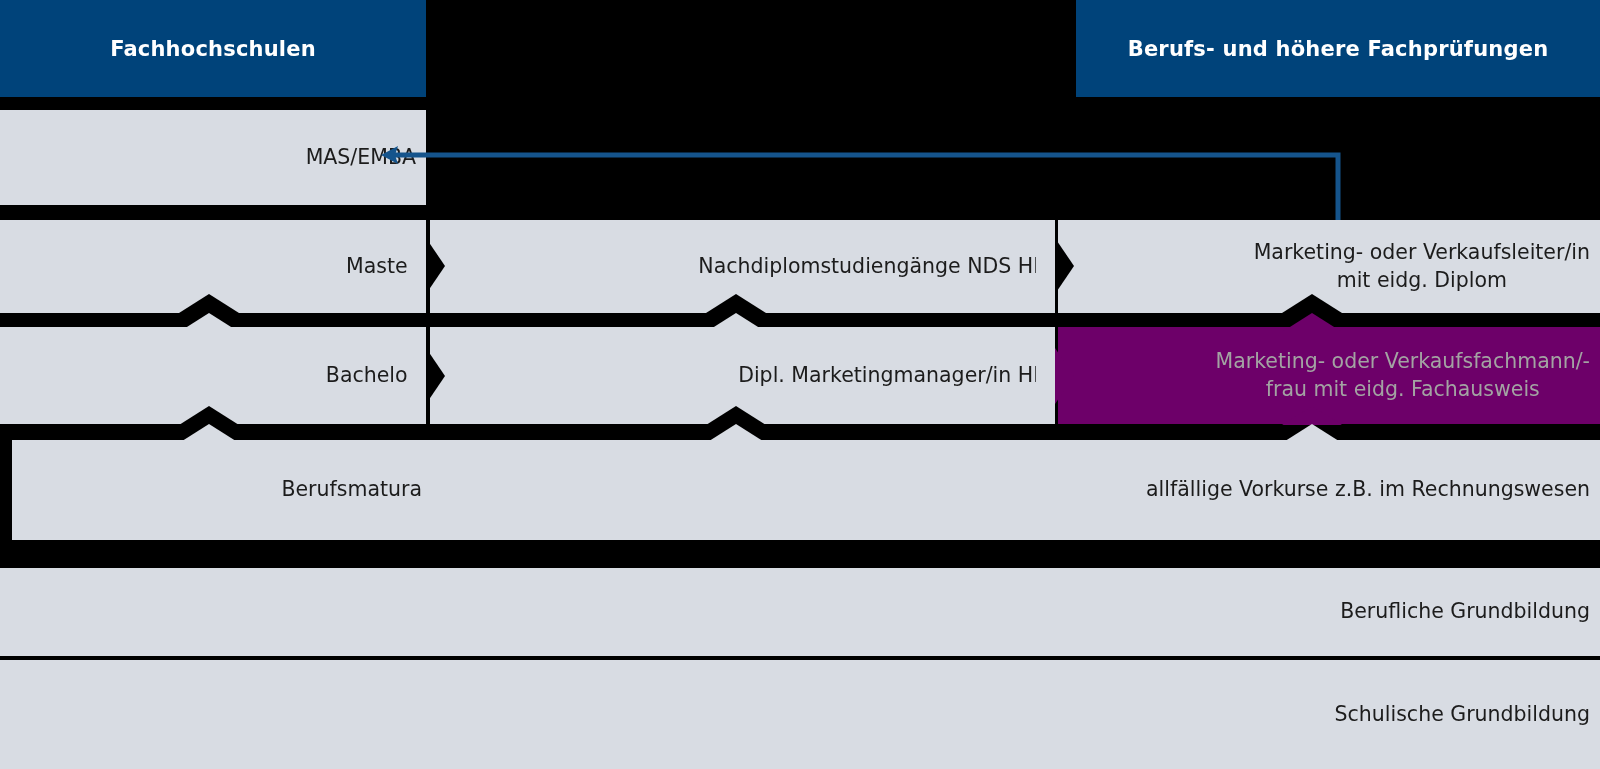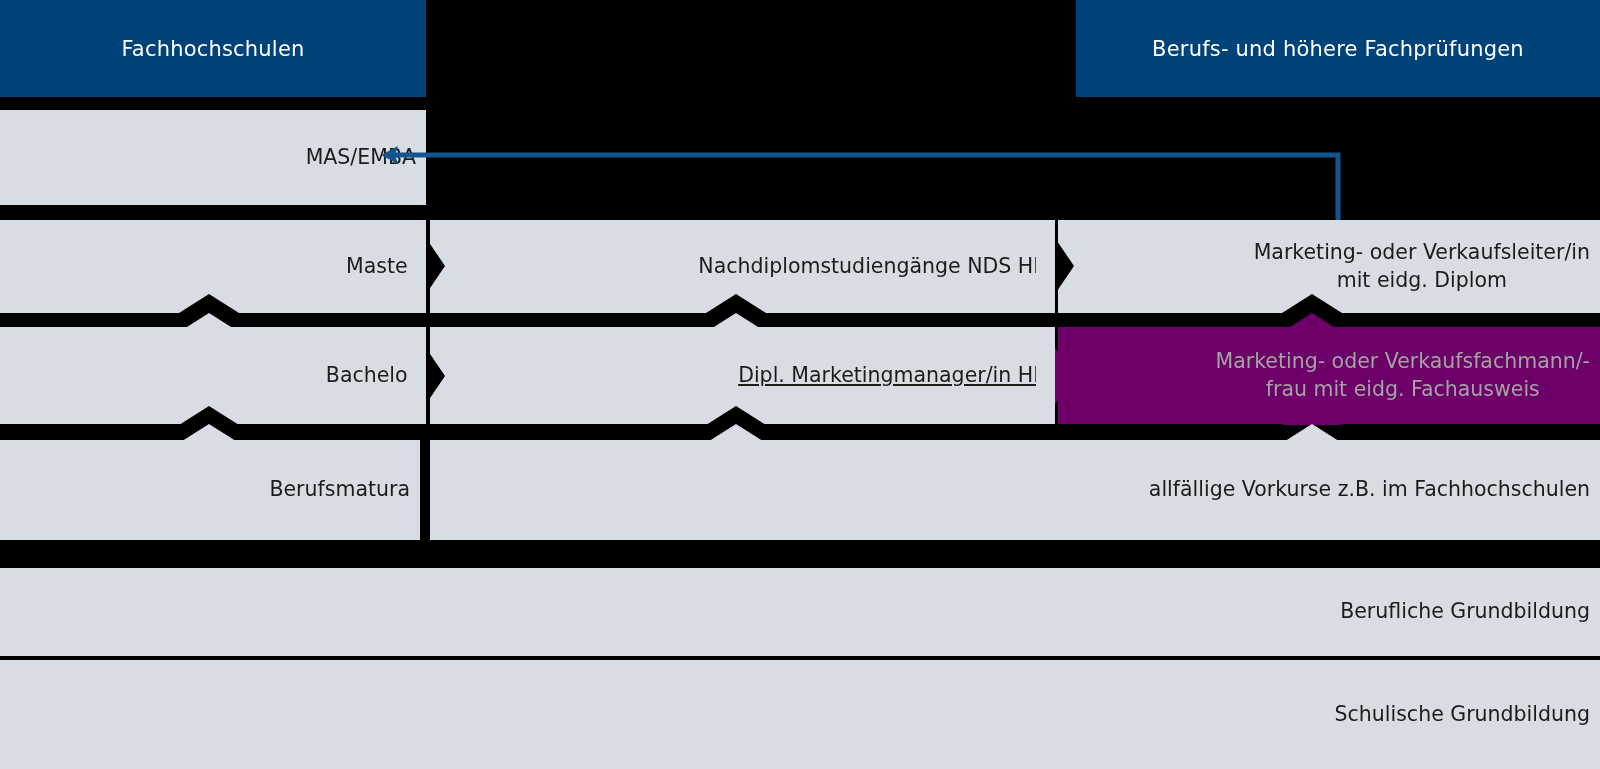--- a/index.html
+++ b/index.html
@@ -21,21 +21,21 @@
   .hdr {
     position: absolute;
     top: 0;
     height: 97px;
     background: #00437a;
     color: #ffffff;
     display: flex;
     align-items: center;
     justify-content: center;
     font-size: 21px;
-    font-weight: normal;
+    font-weight: bold;
     letter-spacing: .2px;
     text-align: center;
   }
   .box {
     position: absolute;
     background: #d8dce3;
     color: #1c1c1c;
     display: flex;
     align-items: center;
     justify-content: flex-end;
@@ -107,35 +107,35 @@
   <div class="box" style="left:1058px; top:220px; width:542px; height:93px;">
     <span>
       <span class="lbl">Marketing- oder Verkaufsleiter/in</span>
       <span class="lbl">mit eidg. Diplom</span>
     </span>
   </div>
 
   <div class="box" style="left:0px; top:327px; width:426px; height:97px;">
     <span class="lbl">Bachelor</span>
   </div>
-  <div class="box" style="left:430px; top:327px; width:625px; height:97px;text-decoration:underline;">
+  <div class="box" style="left:430px; top:327px; width:625px; height:97px;">
     <span class="lbl">Dipl. Marketingmanager/in HF</span>
   </div>
   <div class="box purple" style="left:1058px; top:327px; width:542px; height:97px;">
     <span>
       <span class="lbl">Marketing- oder Verkaufsfachmann/-</span>
       <span class="lbl">frau mit eidg. Fachausweis</span>
     </span>
   </div>
 
-  <div class="box" style="left:0px; top:440px; width:420px; height:100px;">
+  <div class="box" style="left:12px; top:440px; width:420px; height:100px;">
     <span class="lbl">Berufsmatura</span>
   </div>
   <div class="box" style="left:430px; top:440px; width:1170px; height:100px;">
-    <span class="lbl">allfällige Vorkurse z.B. im Fachhochschulen</span>
+    <span class="lbl">allfällige Vorkurse z.B. im Rechnungswesen</span>
   </div>
 
   <div class="box" style="left:0px; top:568px; width:1600px; height:88px;">
     <span class="lbl">Berufliche Grundbildung</span>
   </div>
 
   <div class="box" style="left:0px; top:660px; width:1600px; height:109px;">
     <span class="lbl">Schulische Grundbildung</span>
   </div>
 

